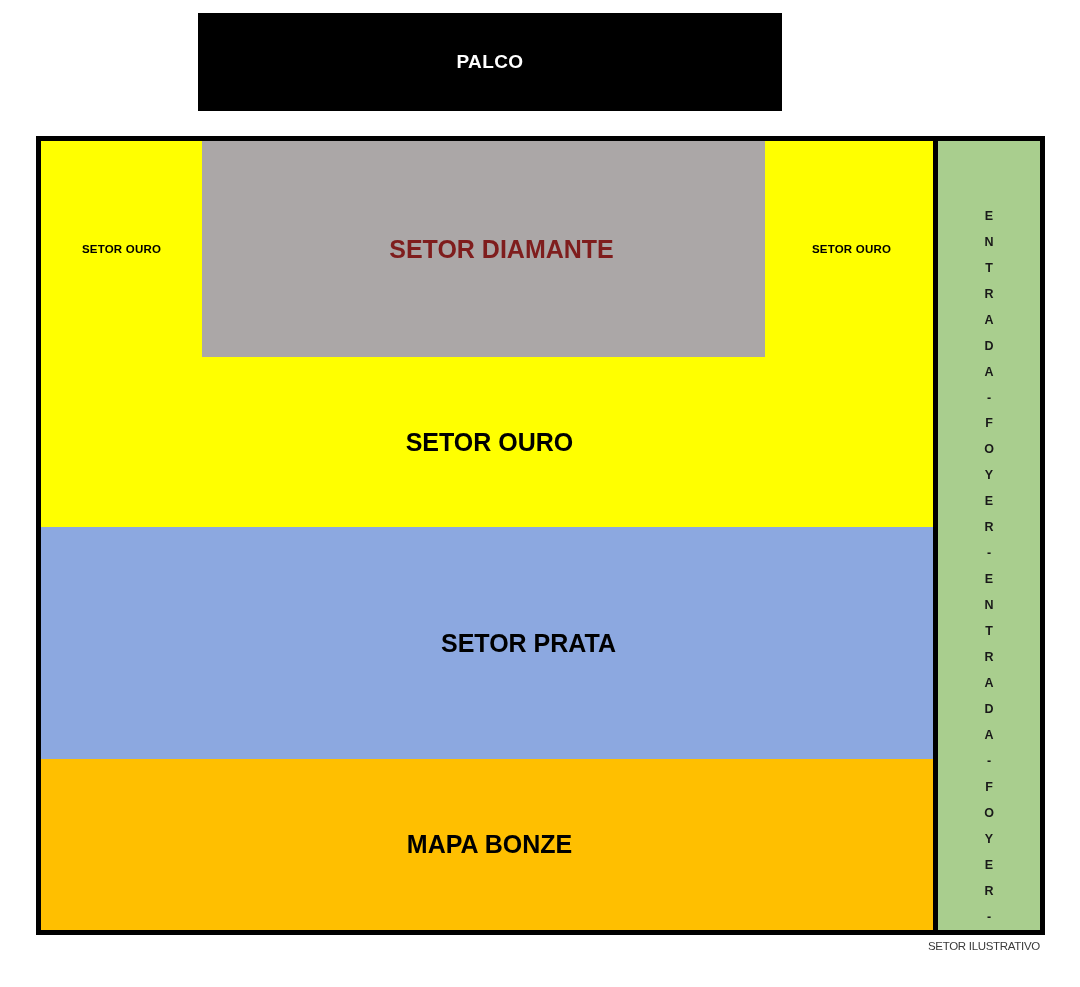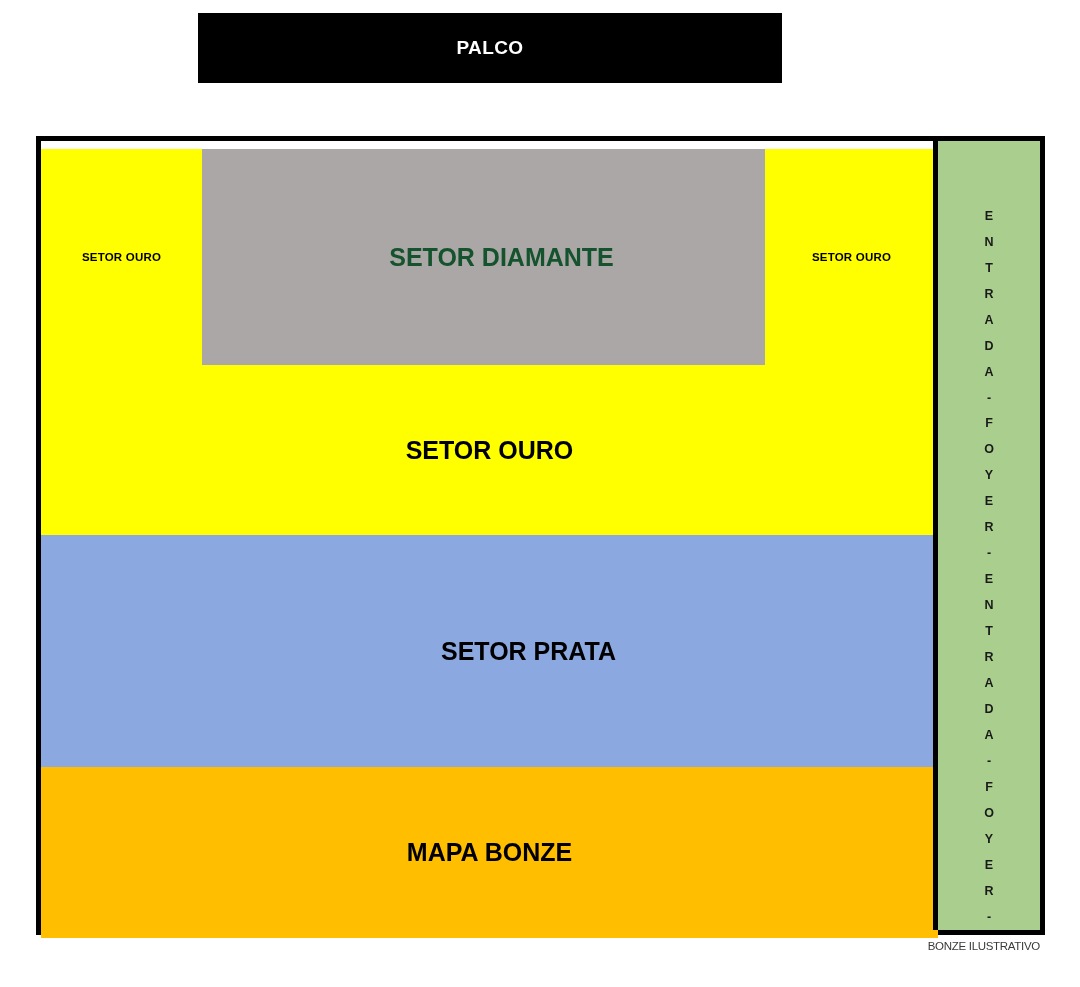--- a/index.html
+++ b/index.html
@@ -14,21 +14,21 @@
     font-family: "Liberation Sans", sans-serif;
     overflow: hidden;
   }
 
   
   .stage {
     position: absolute;
     left: 198px;
     top: 13px;
     width: 584px;
-    height: 70px;
+    height: 98px;
     background: #000000;
     display: flex;
     align-items: center;
     justify-content: center;
   }
   .stage-label {
     color: #ffffff;
     font-size: 19px;
     font-weight: bold;
     letter-spacing: 0.4px;
@@ -43,21 +43,21 @@
     height: 799px;
     border: 5px solid #000000;
     box-sizing: border-box;
     background: #ffffff;
   }
 
   
   .seating {
     position: absolute;
     left: 0;
-    top: 8px;
+    top: 0;
     width: 897px;
     height: 100%;
   }
 
   
   .band-top {
     position: absolute;
     left: 0;
     top: 0;
     width: 100%;
@@ -83,21 +83,21 @@
   .diamond {
     flex: 1 1 auto;
     background: #aba7a7;
     display: flex;
     align-items: center;
     justify-content: center;
   }
   .diamond-label {
     font-size: 25px;
     font-weight: bold;
-    color: #14532d;
+    color: #7f1d1d;
     margin-left: 36px;
   }
 
   
   .band {
     position: absolute;
     left: 0;
     width: 100%;
     display: flex;
     align-items: center;
@@ -215,13 +215,13 @@
       <span class="foyer-letter">F</span>
       <span class="foyer-letter">O</span>
       <span class="foyer-letter">Y</span>
       <span class="foyer-letter">E</span>
       <span class="foyer-letter">R</span>
       <span class="foyer-letter sep">-</span>
     </div>
 
 </div>
 
-<div class="footnote">BONZE ILUSTRATIVO</div>
+<div class="footnote">SETOR ILUSTRATIVO</div>
 
 </body></html>

